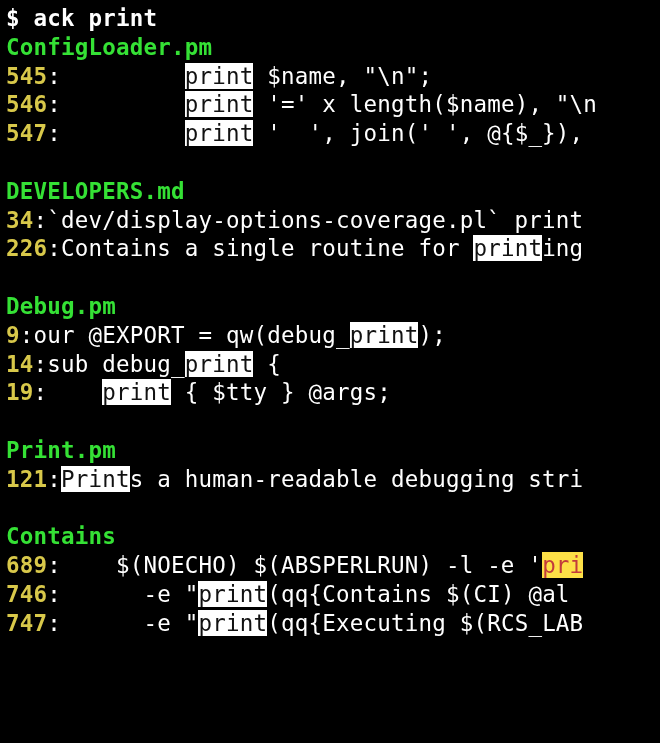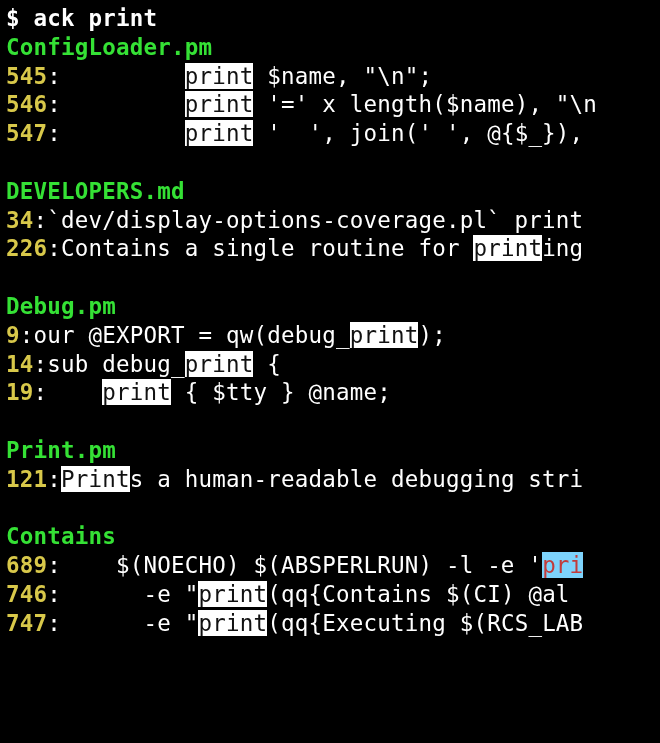--- a/index.html
+++ b/index.html
@@ -19,39 +19,39 @@
     color: #fff;
     white-space: pre;
     letter-spacing: 0.2px;
   }
   .prompt   { color: #fff; font-weight: bold; }
   .cmd      { color: #fff; font-weight: bold; margin-top: 10px; }
   .file     { color: #35e135; font-weight: bold; text-align: right; }
   .lineno   { color: #d8c84a; font-weight: bold; }
   .plain    { color: #fff; }
   .hl       { background: #ffffff; color: #111; }
-  .hlstr    { background: #7dd3fc; color: #c23b3b; }
+  .hlstr    { background: #fde047; color: #c23b3b; }
 </style>
 </head>
 <body>
 
 <pre class="term" id="term"><span><span class="prompt">$ </span><span class="cmd">ack print</span></span>
 <span class="file">ConfigLoader.pm</span>
 <span><span class="lineno">545</span><span class="plain">:         </span><span class="hl">print</span><span class="plain"> $name, "\n";</span></span>
 <span><span class="lineno">546</span><span class="plain">:         </span><span class="hl">print</span><span class="plain"> '=' x length($name), "\n</span></span>
 <span><span class="lineno">547</span><span class="plain">:         </span><span class="hl">print</span><span class="plain"> '  ', join(' ', @{$_}),</span></span>
 
 <span class="file">DEVELOPERS.md</span>
 <span><span class="lineno">34</span><span class="plain">:`dev/display-options-coverage.pl` print</span></span>
 <span><span class="lineno">226</span><span class="plain">:Contains a single routine for </span><span class="hl">print</span><span class="plain">ing</span></span>
 
 <span class="file">Debug.pm</span>
 <span><span class="lineno">9</span><span class="plain">:our @EXPORT = qw(debug_</span><span class="hl">print</span><span class="plain">);</span></span>
 <span><span class="lineno">14</span><span class="plain">:sub debug_</span><span class="hl">print</span><span class="plain"> {</span></span>
-<span><span class="lineno">19</span><span class="plain">:    </span><span class="hl">print</span><span class="plain"> { $tty } @name;</span></span>
+<span><span class="lineno">19</span><span class="plain">:    </span><span class="hl">print</span><span class="plain"> { $tty } @args;</span></span>
 
 <span class="file">Print.pm</span>
 <span><span class="lineno">121</span><span class="plain">:</span><span class="hl">Print</span><span class="plain">s a human-readable debugging stri</span></span>
 
 <span class="file">Contains</span>
 <span><span class="lineno">689</span><span class="plain">:    $(NOECHO) $(ABSPERLRUN) -l -e '</span><span class="hlstr">pri</span></span>
 <span><span class="lineno">746</span><span class="plain">:      -e "</span><span class="hl">print</span><span class="plain">(qq{Contains $(CI) @al</span></span>
 <span><span class="lineno">747</span><span class="plain">:      -e "</span><span class="hl">print</span><span class="plain">(qq{Executing $(RCS_LAB</span></span>
 </pre>
 

